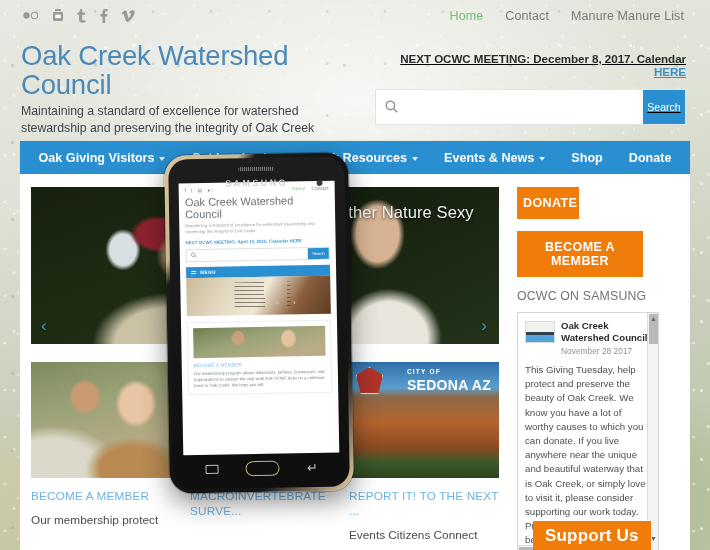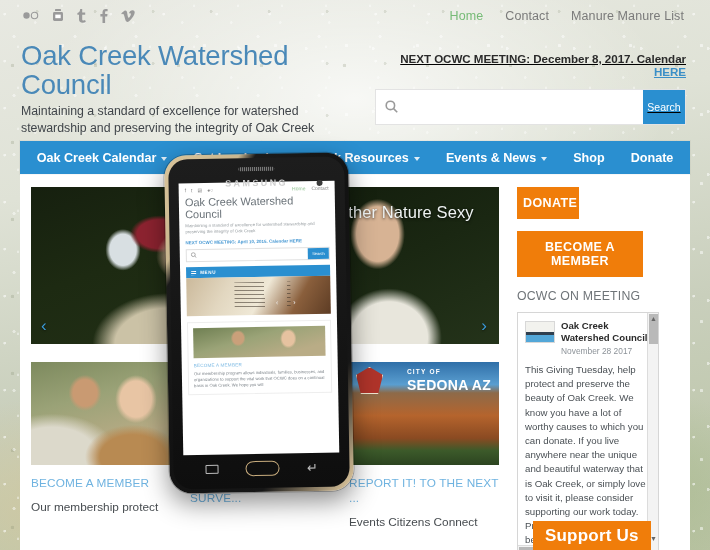--- a/index.html
+++ b/index.html
@@ -129,21 +129,21 @@
     position: absolute; bottom: 10px; font-size: 17px; color: #3b9ad8;
     font-family: "Liberation Sans", sans-serif; line-height: 1;
     text-shadow: 0 1px 2px rgba(0,0,0,.5);
   }
   .car-prev { left: 10px; }
   .car-next { right: 12px; }
 
   
   .cards { display: flex; gap: 9px; margin-top: 18px; }
   .card { width: 155px; }
-  .card-img { height: 103px; }
+  .card-img { height: 116px; }
   .img-group {
     background:
       radial-gradient(ellipse 26px 30px at 70% 36%, #e8c5a4 0 60%, rgba(232,197,164,0) 80%),
       radial-gradient(ellipse 20px 22px at 36% 30%, #c99a72 0 60%, rgba(201,154,114,0) 82%),
       radial-gradient(ellipse 60px 40px at 68% 92%, #b88a52 0 55%, rgba(184,138,82,0) 80%),
       radial-gradient(ellipse 80px 50px at 14% 90%, #dcd9cb 0 55%, rgba(220,217,203,0) 82%),
       linear-gradient(165deg, #7d8a5e 0%, #9aa277 35%, #b7ab85 70%, #9c9a76 100%);
   }
   .img-sedona {
     position: relative;
@@ -347,21 +347,21 @@
             </svg>
         </span>
         <input type="text" value="" placeholder="" style="">
         <button class="searchbtn">Search</button>
       </div>
     </div>
   </div>
 
   <nav class="mainnav">
     <a href="#">
-      <span>Oak Creek Calendar</span>
+      <span>Oak Giving Visitors</span>
       <i class="caret"></i>
     </a>
     <a href="#">
       <span>Get Involved</span>
       <i class="caret"></i>
     </a>
     <a href="#">
       <span>Creek Resources</span>
       <i class="caret"></i>
     </a>
@@ -411,21 +411,21 @@
           <div class="card-title">REPORT IT! TO THE NEXT ...</div>
           <div class="card-text">Events Citizens Connect</div>
         </div>
       </div>
 
     </div>
 
     <div class="colside">
       <button class="btn-orange btn-donate">DONATE</button>
       <button class="btn-orange btn-member">BECOME A MEMBER</button>
-      <div class="fb-head">OCWC ON MEETING</div>
+      <div class="fb-head">OCWC ON SAMSUNG</div>
 
       <div class="fbwidget">
         <div class="fb-inner">
           <div class="fb-top">
             <div class="fb-logo"></div>
             <div>
               <div class="fb-name">Oak Creek Watershed Council</div>
               <div class="fb-date">November 28 2017</div>
             </div>
           </div>

